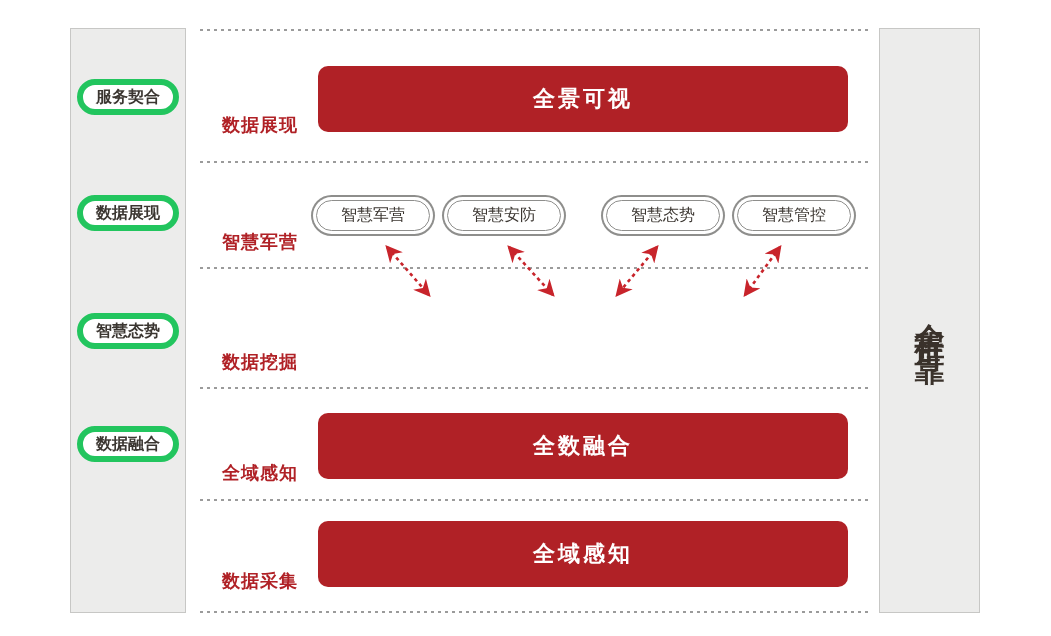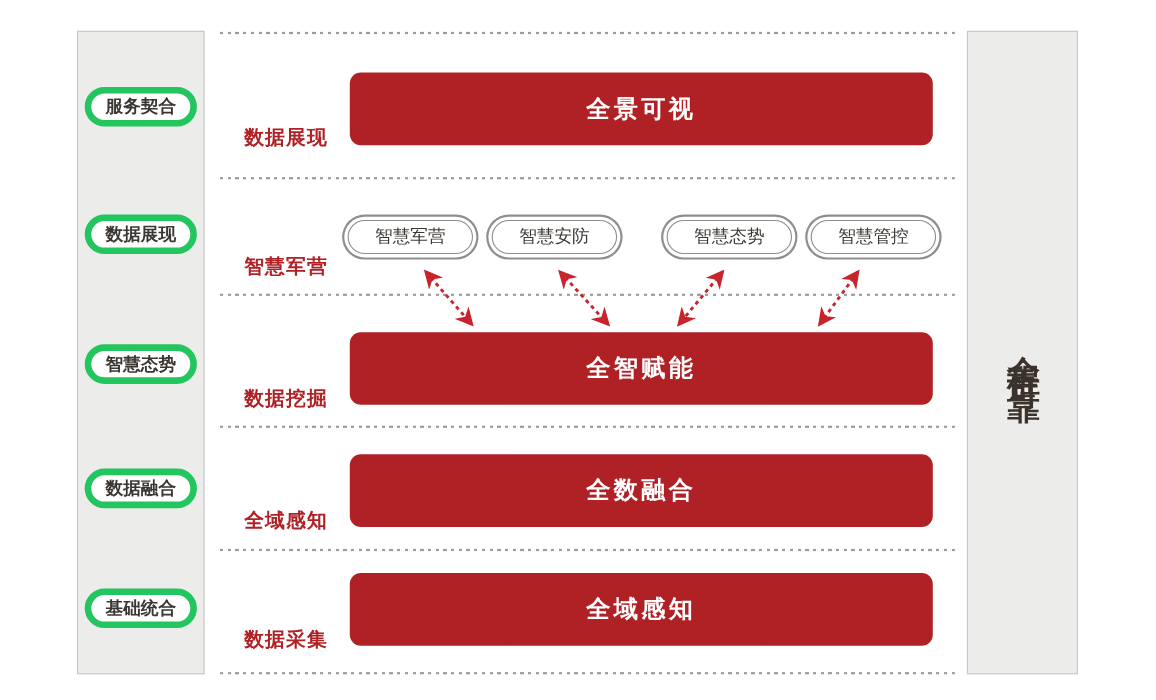--- a/index.html
+++ b/index.html
@@ -42,21 +42,20 @@
 </head>
 <body>
 
 <div class="canvas">
 
   <div class="panel left"></div>
   <div class="lpill" style="top:79px">服务契合</div>
   <div class="lpill" style="top:195px">数据展现</div>
   <div class="lpill" style="top:313px">智慧态势</div>
   <div class="lpill" style="top:426px">数据融合</div>
-  <div class="lpill" style="top:535px">基础统合</div>
 
   <div class="panel right">
     <div class="vtext">全程可靠</div>
   </div>
 
   <div class="dots" style="top:29px"></div>
   <div class="dots" style="top:161px"></div>
   <div class="dots" style="top:267px"></div>
   <div class="dots" style="top:387px"></div>
   <div class="dots" style="top:499px"></div>
@@ -65,21 +64,20 @@
   <div class="rlabel" style="top:87px">数据展现</div>
   <div class="bar" style="top:66px">全景可视</div>
 
   <div class="rlabel" style="top:204px">智慧军营</div>
   <div class="apill p1">智慧军营</div>
   <div class="apill p3">智慧态势</div>
   <div class="apill p2">智慧安防</div>
   <div class="apill p4">智慧管控</div>
 
   <div class="rlabel" style="top:324px">数据挖掘</div>
-  <div class="bar" style="top:302px">全智赋能</div>
 
   <div class="rlabel" style="top:435px">全域感知</div>
   <div class="bar" style="top:413px">全数融合</div>
 
   <div class="rlabel" style="top:543px">数据采集</div>
   <div class="bar" style="top:521px">全域感知</div>
 
   <svg class="arrows" width="1051" height="636" viewBox="0 0 1051 636">
     <defs>
       <marker id="dart" viewBox="0 0 10 10" refX="8.5" refY="5" markerWidth="6.5" markerHeight="6.5" orient="auto-start-reverse">

